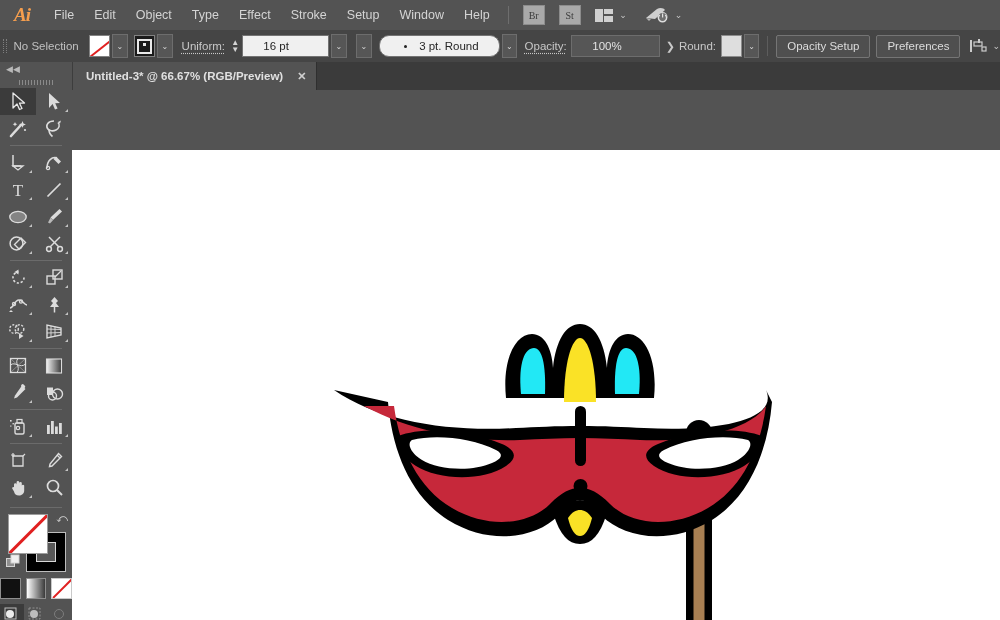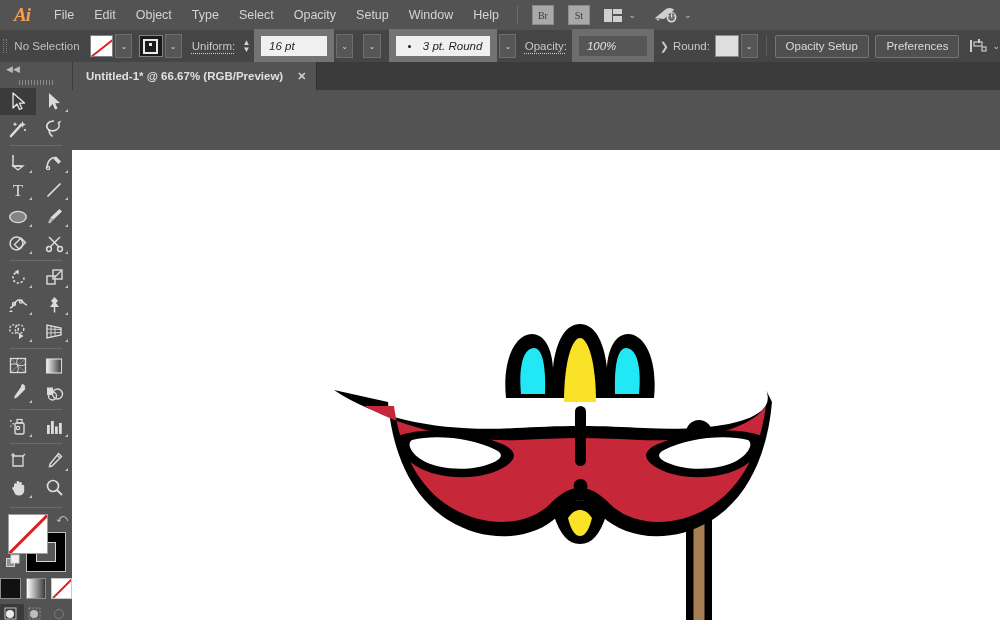--- a/index.html
+++ b/index.html
@@ -71,27 +71,27 @@
   .dd{
     width:18px;height:22px;background:#565656;border:1px solid #6d6d6d;
     display:flex;align-items:center;justify-content:center;color:#d8d8d8;font-size:8px;
     margin-left:2px;
   }
   .spin{
     width:11px;height:22px;display:flex;flex-direction:column;align-items:center;
     justify-content:center;color:#d5d5d5;line-height:7px;font-size:8px;margin-right:3px;
   }
   .field{
-    height:20px;background:#f0f0f0;border:7px solid #737373;color:#262626;
-    font-size:11.5px;display:flex;align-items:center;padding:0 8px;white-space:nowrap;font-style:italic;
+    height:20px;background:#f0f0f0;border:1px solid #737373;color:#262626;
+    font-size:11.5px;display:flex;align-items:center;padding:0 20px;white-space:nowrap;
   }
   .field.dark{background:#565656;border-color:#6d6d6d;color:#e2e2e2;}
   .field.w60{width:60px;}
   .field.w120{width:107px;}
-  .field.w100{width:88px;}
+  .field.w100{width:88px;border-radius:10px;}
   .field.w62{width:62px;}
   .uni-line{flex:0 0 auto;width:64px;height:3px;background:#111;margin-right:8px;}
   .cap-dot{width:3px;height:3px;border-radius:50%;background:#222;margin-right:12px;margin-left:4px;}
   .style-sw{width:26px;height:20px;background:#dedede;border:1px solid #8c8c8c;}
   .pbtn{
     height:21px;background:#4f4f4f;border:1px solid #757575;border-radius:2px;
     color:#dcdcdc;font-size:11.5px;display:flex;align-items:center;padding:0 10px;
     white-space:nowrap;
   }
   .cb-sep{width:1px;height:20px;background:#5d5d5d;margin:0 8px;}
@@ -187,22 +187,22 @@
 
 <div id="app">
 
   <div class="menubar">
     <div class="ai-logo">Ai</div>
 
     <div class="menu-item">File</div>
     <div class="menu-item">Edit</div>
     <div class="menu-item">Object</div>
     <div class="menu-item">Type</div>
-    <div class="menu-item">Select</div>
-    <div class="menu-item">Opacity</div>
+    <div class="menu-item">Effect</div>
+    <div class="menu-item">Stroke</div>
     <div class="menu-item">Setup</div>
     <div class="menu-item">Window</div>
     <div class="menu-item">Help</div>
 
     <div class="mb-sep"></div>
 
     <div class="sq-btn">Br</div>
     <div style="width:8px"></div>
     <div class="sq-btn">St</div>
 
@@ -294,21 +294,21 @@
         <rect x="5" y="4" width="8" height="4" fill="none" stroke="#cccccc" stroke-width="1.2"></rect>
         <rect x="9" y="1" width="2" height="4" fill="#cccccc"></rect>
         <rect x="13" y="9" width="4" height="4" fill="none" stroke="#cccccc" stroke-width="1.2"></rect>
       </svg>
       <span class="chev">⌄</span>
     </div>
   </div>
 
   <div class="tabbar">
     <div class="doc-tab">
-      <span class="ttl">Untitled-1* @ 66.67% (RGB/Preview)</span>
+      <span class="ttl">Untitled-3* @ 66.67% (RGB/Preview)</span>
       <span class="x">✕</span>
     </div>
   </div>
 
   <div class="toolbar">
     <div class="tb-head">◀◀</div>
     <div class="tb-grip">
         <span></span>
       </div>
 

